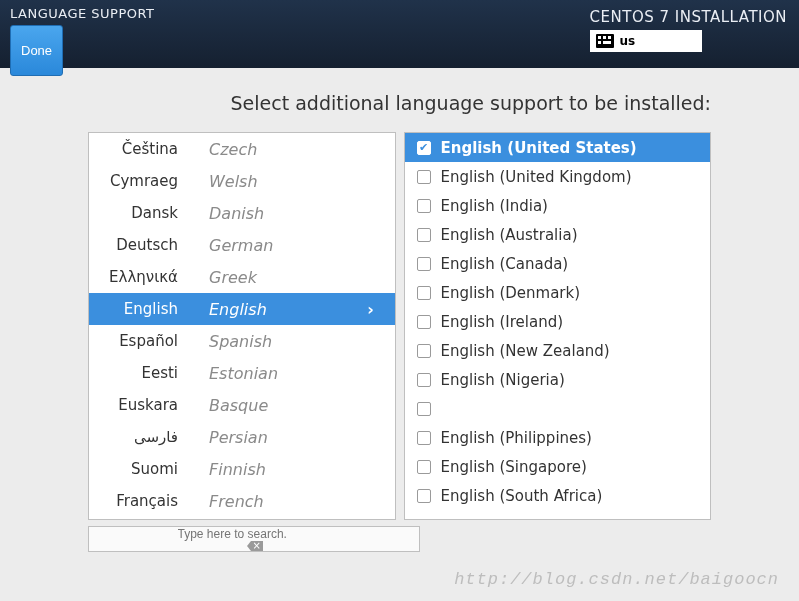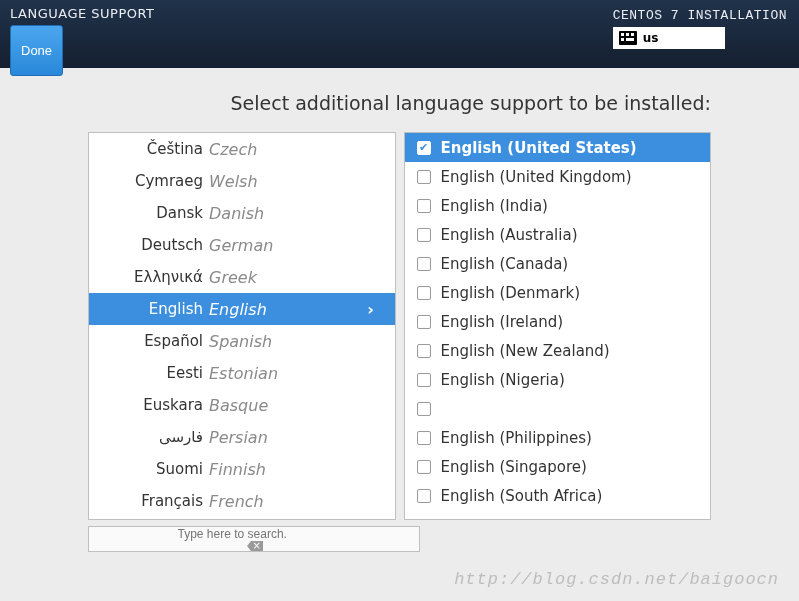--- a/index.html
+++ b/index.html
@@ -28,21 +28,21 @@
     background: linear-gradient(#4aa6ee, #2a88da);
     border: 1px solid #1f6db3;
     color: #fff;
     padding: 17px 10px;
     font-size: 13px;
     border-radius: 3px;
     cursor: pointer;
     margin-top: 2px;
   }
   .topbar-right { display: flex; flex-direction: column; align-items: flex-start; gap: 4px; margin-top:2px;}
-  .install-title { font-size: 13px; letter-spacing: .5px; color: #eaeef4; font-family: Liberation Mono, monospace; }
+  .install-title { font-size: 15px; letter-spacing: .5px; color: #eaeef4; }
   .kb-indicator {
     background: #fff;
     color: #000;
     width: 112px; height: 22px;
     display: flex; align-items: center;
     padding: 0 6px;
     gap: 6px;
     font-size: 12px;
     font-weight: bold;
   }
@@ -104,21 +104,21 @@
   }
   .lang-row.selected {
     background: #3b8fde;
     color: #fff;
   }
   .lang-native {
     width: 120px;
     text-align: right;
     font-size: 15px;
     color: #333;
-    padding-right: 6px;
+    padding-right: 31px;
   }
   .lang-english {
     font-style: italic;
     color: #8a8a8a;
     font-size: 16px;
     flex: 1;
   }
   .lang-row.selected .lang-native,
   .lang-row.selected .lang-english { color: #fff; }
   .lang-row .chev {

